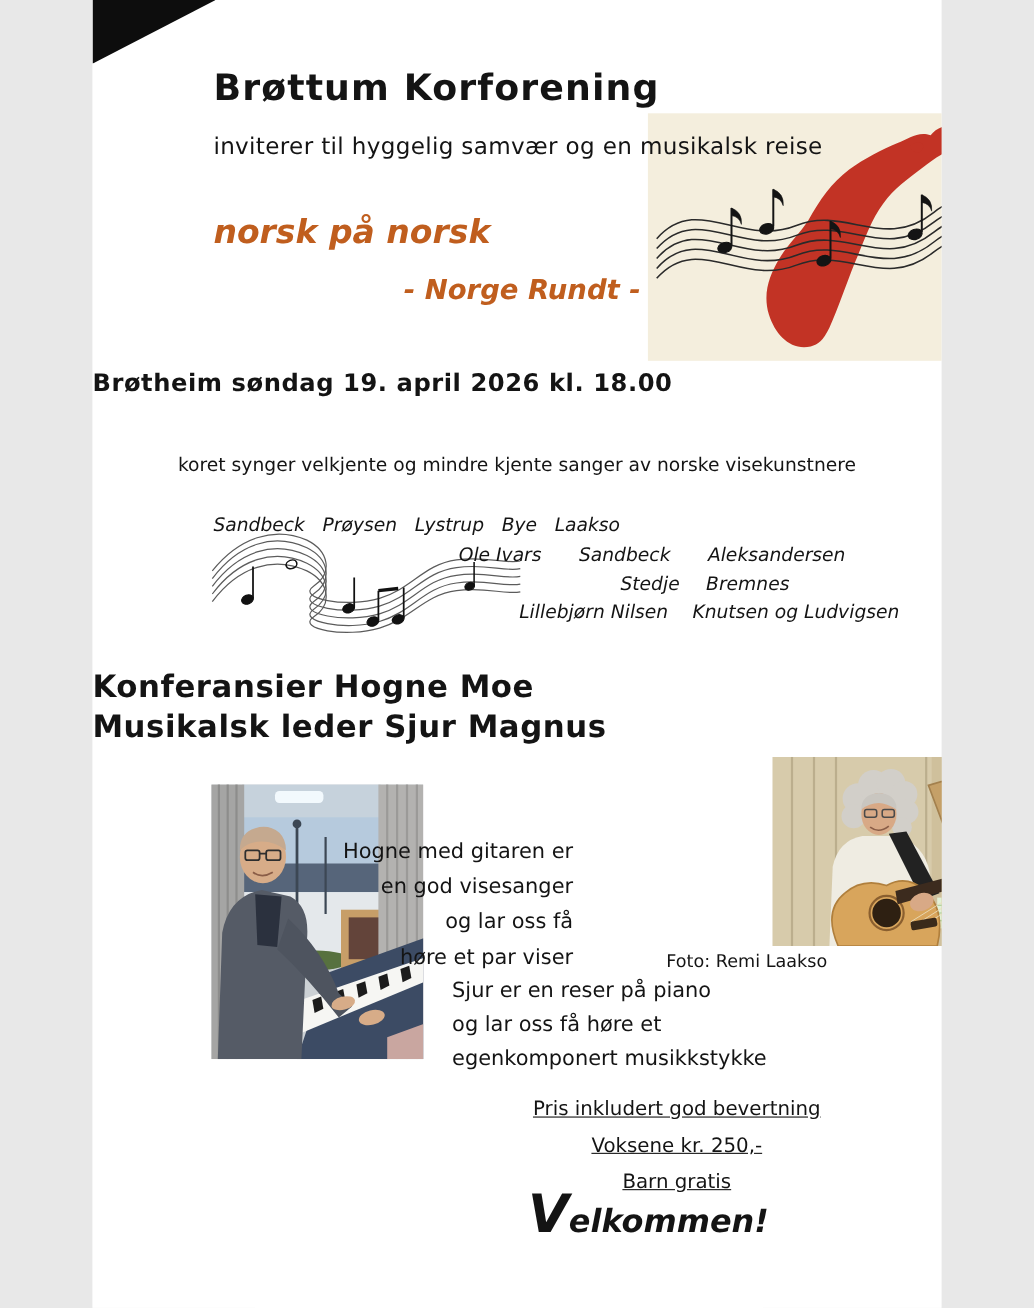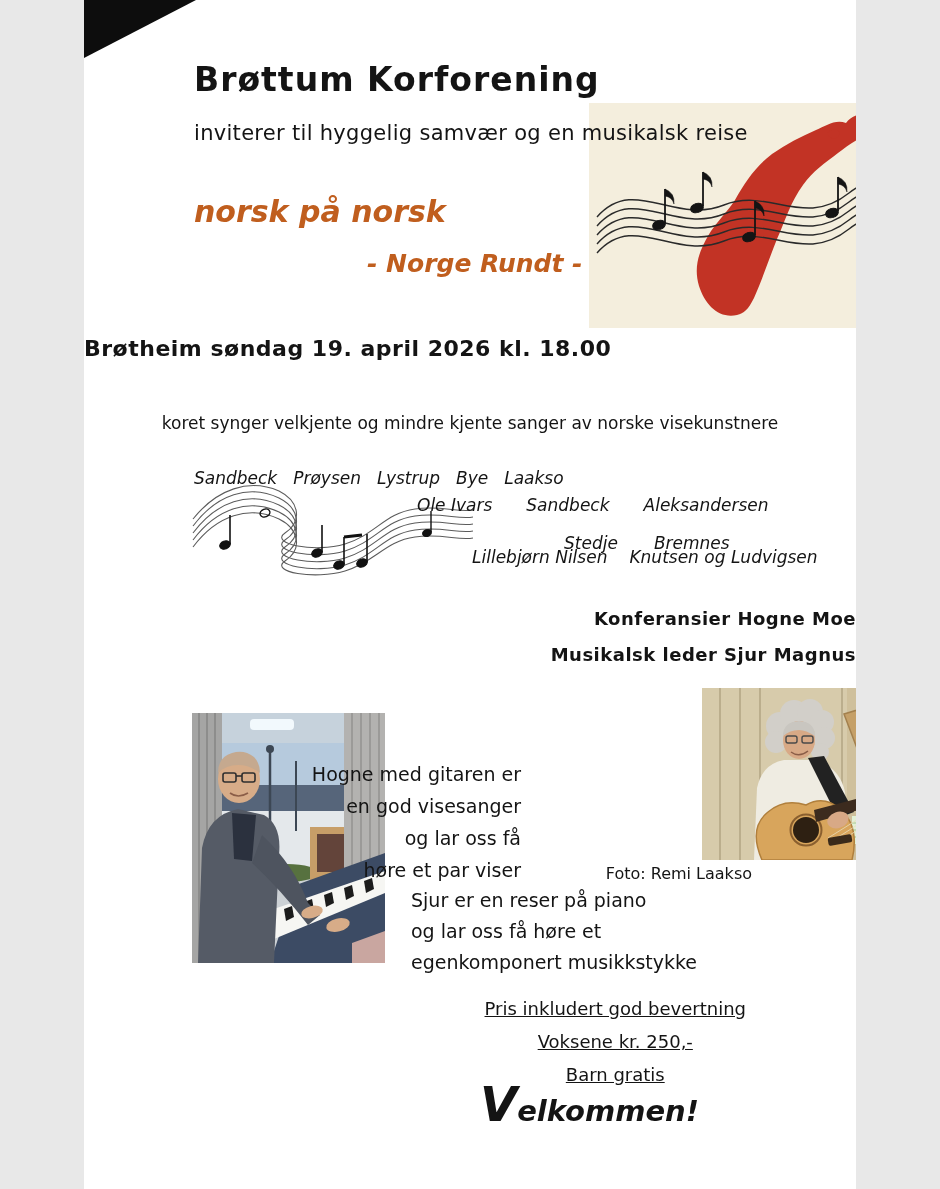--- a/index.html
+++ b/index.html
@@ -47,28 +47,28 @@
     letter-spacing:0.5px;
   }
   .program-note {
     left:0; top:413px; width:100%;
     text-align:center; font-size:17px;
   }
 
   .artist-line { font-size:17px; font-style:italic; display:flex; white-space:nowrap; z-index:3; }
   .artist-line1 { left:110px; top:468px; gap:16px; }
   .artist-line2 { left:333px; top:495px; gap:34px; }
-  .artist-line3 { left:480px; top:521px; gap:36px;margin-top:12px; }
+  .artist-line3 { left:480px; top:521px; gap:24px; }
   .artist-line4 { left:388px; top:547px; gap:22px; }
 
   .staff-clipart { left:103px; top:483px; width:292px; height:98px; z-index:2; }
 
   .host-line, .director-line {
-    left:0; width:100%; text-align:right;
-    font-size:18px; font-weight:bold; letter-spacing:0.5px;
+    left:0; width:100%; text-align:left;
+    font-size:28px; font-weight:bold; letter-spacing:0.5px;
   }
   .host-line { top:608px; }
   .director-line { top:644px; }
 
   .photo { overflow:hidden; }
   .photo-left  { left:108px; top:713px; width:193px; height:250px; }
   .photo-right { left:618px; top:688px; width:216px; height:172px; }
 
   .hogne-blurb {
     right:335px; top:758px;

